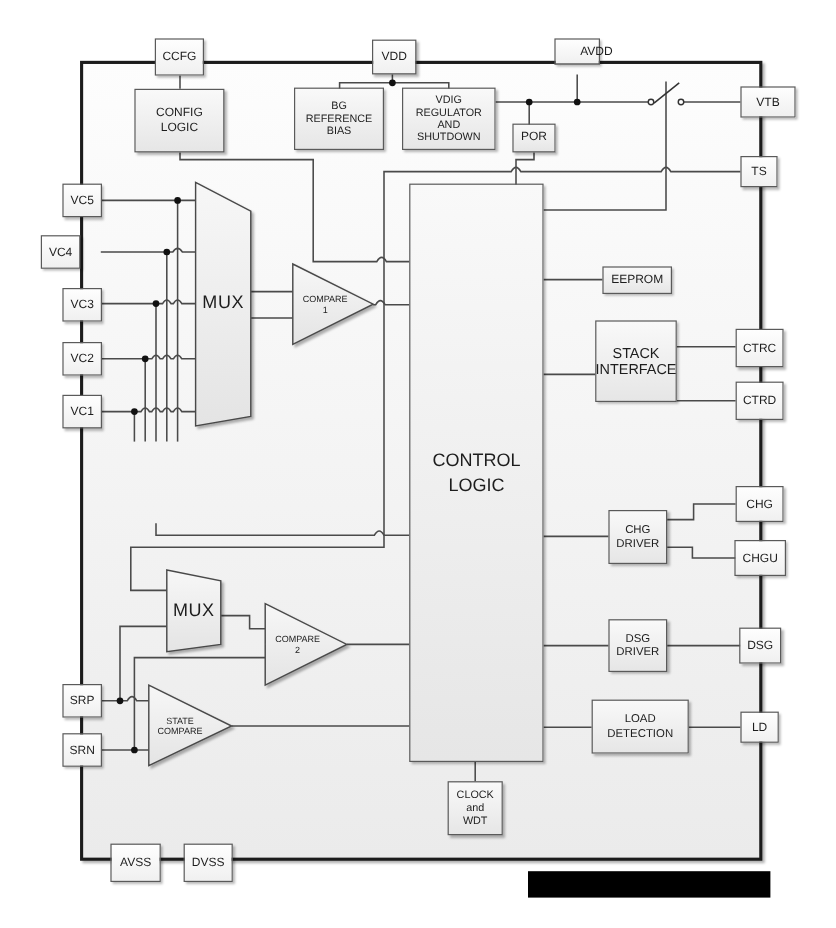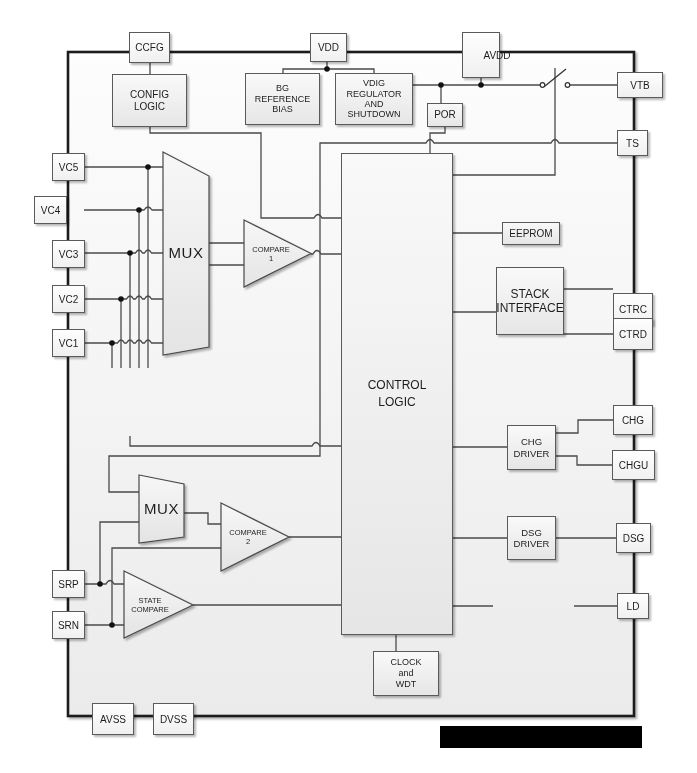--- a/index.html
+++ b/index.html
@@ -113,21 +113,21 @@
       <polygon points="124,571 193,605 124,638"></polygon>
     </g>
   </svg>
 
   <div class="box pin" style="left:129px;top:32px;width:41px;height:31px;">
       <span class="lbl">CCFG</span>
     </div>
   <div class="box pin" style="left:310px;top:33px;width:37px;height:29px;">
       <span class="lbl">VDD</span>
     </div>
-  <div class="box pin" style="left:462px;top:32px;width:38px;height:46px;padding-left:32px;">
+  <div class="box pin" style="left:462px;top:32px;width:38px;height:22px;padding-left:32px;">
       <span class="lbl">AVDD</span>
     </div>
 
   <div class="box pin" style="left:52px;top:153px;width:33px;height:28px;">
       <span class="lbl">VC5</span>
     </div>
   <div class="box pin" style="left:34px;top:196px;width:33px;height:28px;">
       <span class="lbl">VC4</span>
     </div>
   <div class="box pin" style="left:52px;top:240px;width:33px;height:28px;">
@@ -145,21 +145,21 @@
   <div class="box pin" style="left:52px;top:611px;width:33px;height:28px;">
       <span class="lbl">SRN</span>
     </div>
 
   <div class="box pin" style="left:617px;top:72px;width:46px;height:26px;">
       <span class="lbl">VTB</span>
     </div>
   <div class="box pin" style="left:617px;top:130px;width:31px;height:26px;">
       <span class="lbl">TS</span>
     </div>
-  <div class="box pin" style="left:613px;top:274px;width:40px;height:32px;margin-top:19px;">
+  <div class="box pin" style="left:613px;top:274px;width:40px;height:32px;">
       <span class="lbl">CTRC</span>
     </div>
   <div class="box pin" style="left:613px;top:318px;width:40px;height:32px;">
       <span class="lbl">CTRD</span>
     </div>
   <div class="box pin" style="left:613px;top:405px;width:40px;height:30px;">
       <span class="lbl">CHG</span>
     </div>
   <div class="box pin" style="left:612px;top:450px;width:43px;height:30px;">
       <span class="lbl">CHGU</span>
@@ -189,40 +189,44 @@
 SHUTDOWN</span>
     </div>
   <div class="box blk" style="left:245px;top:73px;width:75px;height:52px;font-size:9px;">
       <span class="lbl">BG
 REFERENCE
 BIAS</span>
     </div>
   <div class="box blk" style="left:427px;top:103px;width:36px;height:24px;font-size:10px;">
       <span class="lbl">POR</span>
     </div>
-  <div class="box blk" style="left:341px;top:153px;width:112px;height:482px;font-size:12px;line-height:1.4;">
+  <div class="box blk" style="left:341px;top:153px;width:112px;height:482px;font-size:15px;line-height:1.4;">
       <span class="lbl">CONTROL
 LOGIC</span>
     </div>
   <div class="box blk" style="left:502px;top:222px;width:58px;height:23px;font-size:10px;">
       <span class="lbl">EEPROM</span>
     </div>
   <div class="box blk" style="left:496px;top:267px;width:68px;height:68px;font-size:12px;">
       <span class="lbl">STACK
 INTERFACE</span>
     </div>
   <div class="box blk" style="left:507px;top:425px;width:49px;height:45px;">
       <span class="lbl">CHG
 DRIVER</span>
     </div>
   <div class="box blk" style="left:507px;top:516px;width:49px;height:44px;">
       <span class="lbl">DSG
 DRIVER</span>
     </div>
-  <div class="box blk" style="left:373px;top:651px;width:66px;height:45px;font-size:9px;line-height:1.25;">
+  <div class="box blk" style="left:493px;top:583px;width:81px;height:45px;">
+      <span class="lbl">LOAD
+DETECTION</span>
+    </div>
+  <div class="box blk" style="left:373px;top:651px;width:46px;height:45px;font-size:9px;line-height:1.25;">
       <span class="lbl">CLOCK
 and
 WDT</span>
     </div>
 
   <div class="shape-label" style="left:163px;top:240px;width:46px;height:26px;font-size:15px;letter-spacing:0.5px;">
       <span class="lbl">MUX</span>
     </div>
   <div class="shape-label" style="left:139px;top:496px;width:45px;height:26px;font-size:15px;letter-spacing:0.5px;">
       <span class="lbl">MUX</span>

